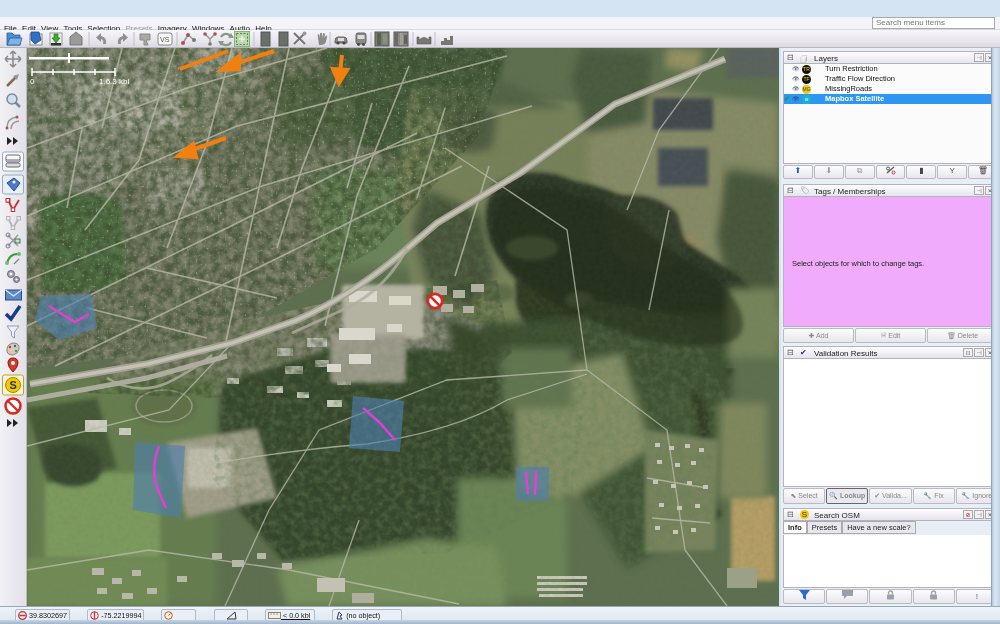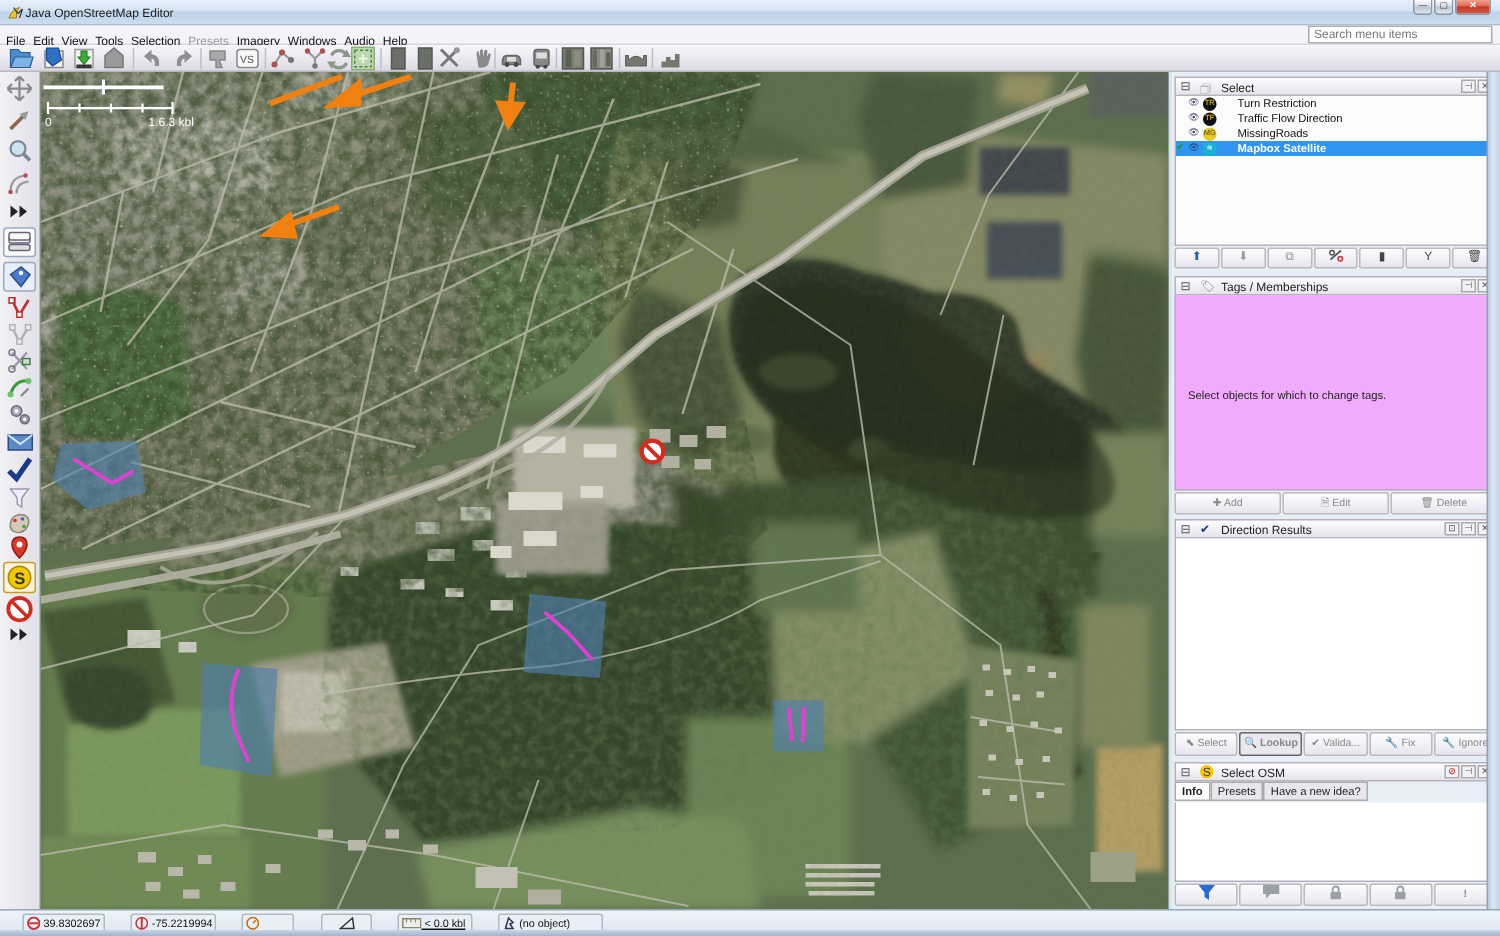--- a/index.html
+++ b/index.html
@@ -49,30 +49,20 @@
 .tabs { position:absolute; left:2px; width:215px; height:14px; }
 .tab { display:inline-block; border:1px solid #aaa; background:#e9e7ee; font-size:7.5px; padding:1px 4px; color:#222; }
 .tab.active { background:#fff; font-weight:bold; }
 #rframe { position:absolute; left:991px; top:48px; width:9px; height:558px; background:linear-gradient(90deg,#b7c6d9,#dce7f2 40%,#c2d2e4); border-left:1px solid #8fa3ba; }
 #bframe { position:absolute; left:0; top:620px; width:1000px; height:4px; background:linear-gradient(#c8d6e6,#9fb4cc); }
 .st { display:inline-block; height:28px; line-height:12px; margin-top:2px; margin-left:15px; padding-left:2px; border:1px solid #b0bac6; background:#e9eff6; border-radius:2px; vertical-align:top; white-space:nowrap; overflow:hidden; font-size:7.2px; }
 </style>
 </head>
 <body>
 <div id="win">
-  <div id="titlebar">
-    <svg style="position:absolute;left:5px;top:3px;" width="11" height="11" viewBox="0 0 11 11">
-        <path d="M1,9 Q3,3 8,2 Q5,5 6,9 Z" fill="#f0c020" stroke="#806000" stroke-width="0.5"></path>
-        <path d="M4,2 L7,6 L10,3 L8,9" fill="none" stroke="#333" stroke-width="0.8"></path>
-      </svg>
-      <div id="titletext">Java OpenStreetMap Editor</div>
-    <div class="winbtn" id="btnmin">—</div>
-    <div class="winbtn" id="btnmax">▢</div>
-    <div class="winbtn" id="btnclose">✕</div>
-  </div>
   <div id="menubar">
     <span style="padding-left:4px;"><u>F</u>ile</span><span><u>E</u>dit</span><span><u>V</u>iew</span><span><u>T</u>ools</span><span>Selectio<u>n</u></span><span style="color:#999">Presets</span><span><u>I</u>magery</span><span><u>W</u>indows</span><span>A<u>u</u>dio</span><span><u>H</u>elp</span>
     <div id="menusearch">Search menu items</div>
   </div>
   <div id="toolbar">
   <svg width="520" height="18" viewBox="0 0 520 18">
 
     <g transform="translate(6,1)">
           <path d="M1,5 L1,14 L14,14 L14,4 L8,4 L6,2 L1,2 Z" fill="#4a8fd4" stroke="#2a5a94" stroke-width="0.8"></path>
           <path d="M1,14 L4,7 L16,7 L14,14 Z" fill="#7db4e8" stroke="#2a5a94" stroke-width="0.8"></path>
@@ -598,21 +588,21 @@
       <text x="3" y="36" font-size="8" fill="#fff">0</text>
       <text x="72" y="36" font-size="8" fill="#fff">1.6.3 kbl</text>
     </g>
   </svg>
   </div>
   <div id="rightpanel">
 
     <div class="phead" style="top:3px;">
         <span class="collapse">⊟</span>
         <span class="picon">🗇</span>
-        <b class="ptitle">Select</b>
+        <b class="ptitle">Layers</b>
         <span class="hbtns"><span class="hb">⊣</span><span class="hb">✕</span></span>
       </div>
     <div class="pbody" style="top:16px; height:100px; background:#fbfbfb;">
       <div class="lrow"><span class="eye">👁</span><span class="licon" style="background:#111;color:#ffd400;">TR</span>Turn Restriction</div>
       <div class="lrow"><span class="eye">👁</span><span class="licon" style="background:#111;color:#ffd400;">TF</span>Traffic Flow Direction</div>
       <div class="lrow"><span class="eye">👁</span><span class="licon" style="background:#e8c820;color:#554400;">MG</span>MissingRoads</div>
       <div class="lrow sel"><span class="chk">✔</span><span class="eye">👁</span><span class="licon" style="background:#18b0d8;color:#fff;border-radius:2px;">≋</span><b>Mapbox Satellite</b></div>
     </div>
     <div class="btnrow" style="top:117px; height:14px;">
       <span class="tb" style="color:#2060c0;">⬆</span>
@@ -639,40 +629,40 @@
     </div>
     <div class="btnrow" style="top:280px; height:15px;">
       <span class="gb" style="width:68px;">✚ Add</span>
         <span class="gb" style="width:68px;">🗎 Edit</span>
         <span class="gb" style="width:68px;">🗑 Delete</span>
     </div>
 
     <div class="phead" style="top:298px;">
         <span class="collapse">⊟</span>
         <span class="picon" style="color:#1a3a7a;">✔</span>
-        <b class="ptitle">Direction Results</b>
+        <b class="ptitle">Validation Results</b>
         <span class="hbtns"><span class="hb">⊡</span><span class="hb">⊣</span><span class="hb">✕</span></span>
       </div>
     <div class="pbody" style="top:311px; height:128px; background:#ffffff;"></div>
     <div class="btnrow" style="top:440px; height:16px;">
       <span class="gb">⬉ Select</span>
         <span class="gb" style="border:1px solid #666; background:#e8e8ee;"><b>🔍 Lookup</b></span>
         <span class="gb">✔ Valida...</span>
         <span class="gb">🔧 Fix</span>
         <span class="gb">🔧 Ignore</span>
     </div>
 
     <div class="phead" style="top:460px;">
         <span class="collapse">⊟</span>
         <span class="picon" style="background:#f5c800; border-radius:50%; color:#333; width:9px; display:inline-block; text-align:center;">S</span>
-        <b class="ptitle">Select OSM</b>
+        <b class="ptitle">Search OSM</b>
         <span class="hbtns"><span class="hb" style="color:#c00;">⊘</span><span class="hb">⊣</span><span class="hb">✕</span></span>
       </div>
     <div class="tabs" style="top:473px;">
-      <span class="tab active">Info</span><span class="tab">Presets</span><span class="tab">Have a new idea?</span>
+      <span class="tab active">Info</span><span class="tab">Presets</span><span class="tab">Have a new scale?</span>
     </div>
     <div class="pbody" style="top:487px; height:53px; background:#ffffff;"></div>
     <div class="btnrow" style="top:541px; height:15px;">
       <span class="gb" style="color:#1565d8;"><svg width="11" height="10">
             <path d="M0,0 L11,0 L7,5 L7,10 L4,8 L4,5 Z" fill="#2a6ad4"></path>
           </svg></span>
         <span class="gb"><svg width="11" height="9">
             <path d="M0,0 h11 v6 h-6 l-3,3 v-3 h-2 Z" fill="#9aa0a8"></path>
           </svg></span>
         <span class="gb"><svg width="9" height="10">

